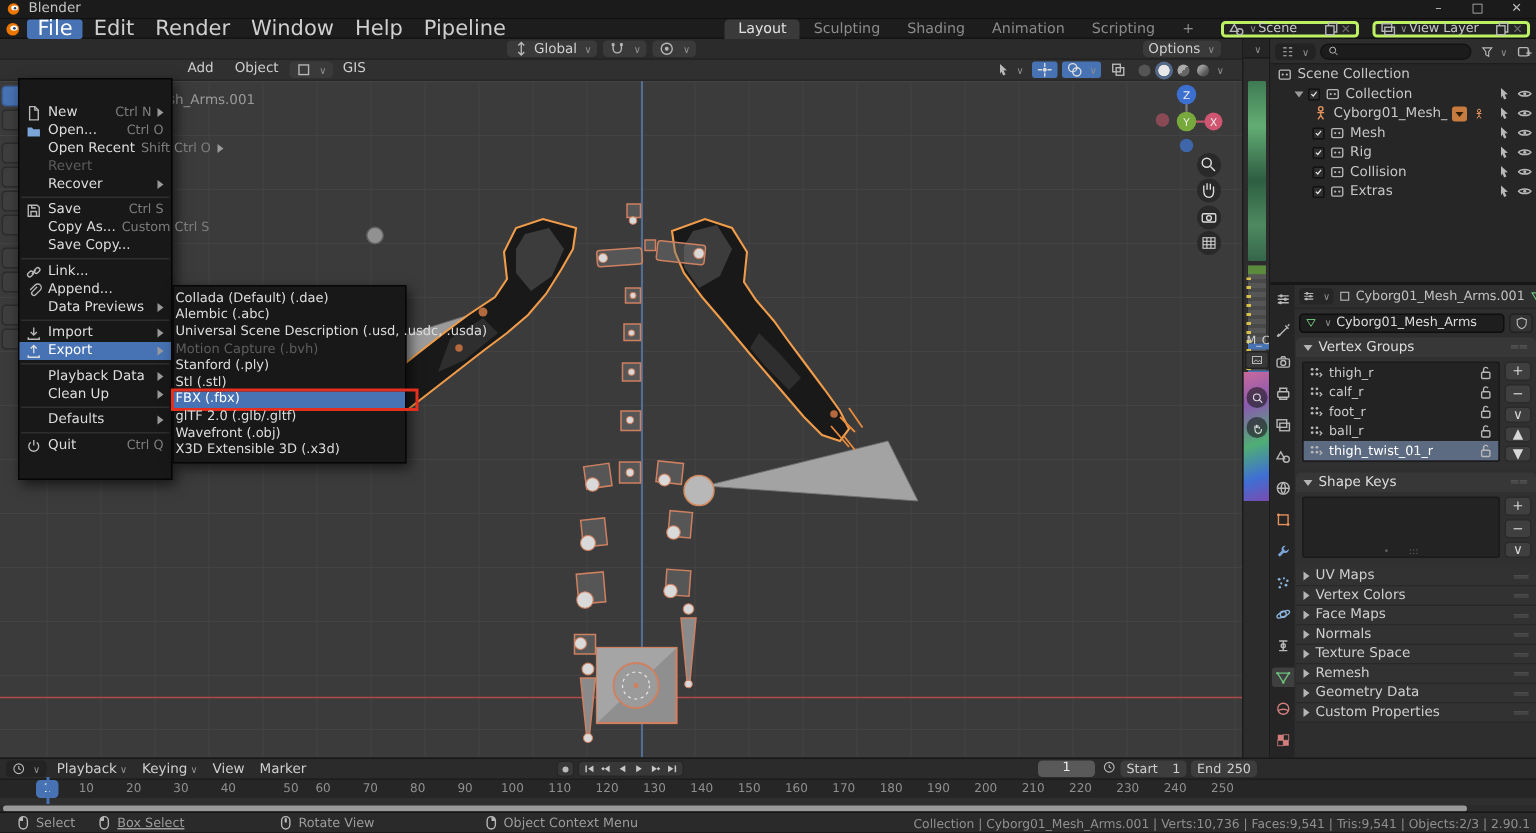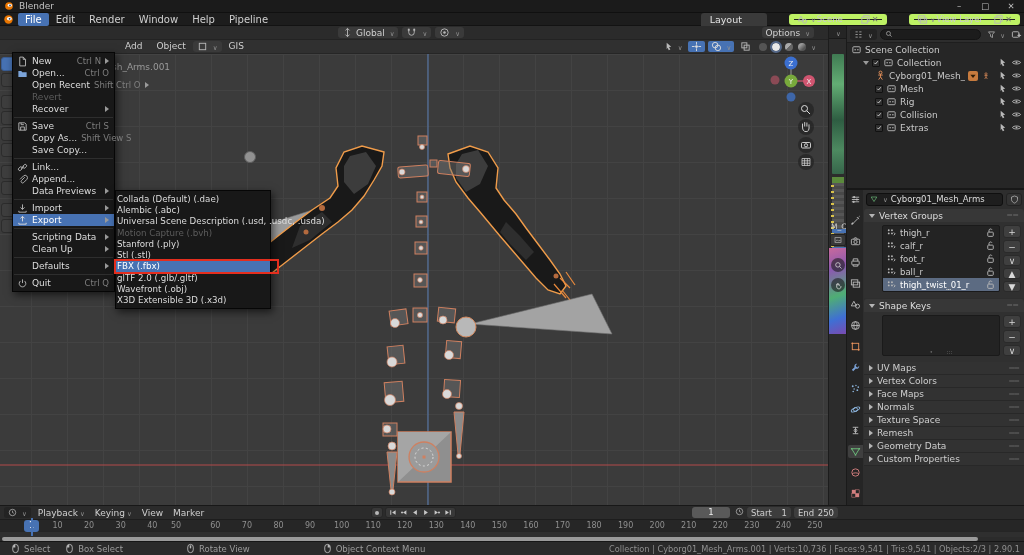--- a/index.html
+++ b/index.html
@@ -17,27 +17,27 @@
   
   #titlebar { position:absolute; left:0; top:0; width:1024px; height:13px; background:#1b1b1b;
     display:flex; align-items:center; font-size:9px; color:#c4c4c4; border-bottom:1px solid #101010;}
   #titlebar .logo { width:10px; height:10px; margin:0 5px 0 4px; }
   .win-btns { margin-left:auto; display:flex; }
   .win-btn { width:26px; text-align:center; color:#bdbdbd; font-size:8.5px; line-height:12px;}
   
   #menubar { position:absolute; left:0; top:13px; width:1024px; height:13px; background:#1d1d1d;
     display:flex; align-items:center; border-bottom:1px solid #131313; }
   #menubar .logo { width:11px; height:11px; margin:0 4px 0 3px; }
-  .menu { padding:0 7px; line-height:13px; color:#cfcfcf; font-size:10px; }
+  .menu { padding:0 7px; line-height:13px; color:#cfcfcf; font-size:14px; }
   .menu.active { background:#4772b3; color:#fff; border-radius:2px; }
-  #ws-tabs { margin-left:auto; display:flex; height:13px;flex-direction:column; }
+  #ws-tabs { margin-left:auto; display:flex; height:13px; }
   .ws-tab { padding:0 9px; line-height:13px; color:#8b8b8b; font-size:9.5px; }
   .ws-tab.active { background:#3a3a3a; color:#e2e2e2; border-radius:3px 3px 0 0; }
-  .tb-widget { display:flex; align-items:center; gap:1px; background:#232323; border:5px solid #bef264;
-    border-radius:3px; height:11px; padding:0 3px; margin-left:22px; font-size:8.5px; color:#c9c9c9; }
+  .tb-widget { display:flex; align-items:center; gap:1px; background:#232323; border:2px solid #bef264;
+    border-radius:3px; height:11px; padding:0 3px; margin-left:9px; font-size:8.5px; color:#c9c9c9; }
   .tb-widget .x { color:#6f6f6f; font-size:8px; }
   
   #viewport { position:absolute; left:0; top:26px; width:828px; height:479px; background:#3b3b3b;
     background-image:linear-gradient(#434343 1px,transparent 1px),linear-gradient(90deg,#434343 1px,transparent 1px);
     background-size:36px 36px; background-position:-5px -8px; overflow:hidden; }
   #scene-svg { position:absolute; left:0; top:0; pointer-events:none; }
   .vp-row { position:absolute; left:0; width:828px; height:14px; display:flex; align-items:center;
     font-size:9px; color:#cfcfcf; }
   #vp-row1 { top:0; background:#2b2b2b; border-bottom:1px solid #232323; }
   #vp-row2 { top:14px; background:#303030; border-bottom:1px solid #262626; }
@@ -47,21 +47,21 @@
   .hbtn.blue { background:#4772b3; }
   .shade-ball { width:8px; height:8px; border-radius:50%; background:#8a8a8a; margin-left:2px;}
   .shade-ball.active { background:#e8e8e8; outline:2px solid #55698a; }
   #vp-objname { position:absolute; left:112px; top:36px; font-size:9px; color:#9a9a9a; }
   #vp-tools { position:absolute; left:1px; top:31px; display:flex; flex-direction:column; gap:2px; z-index:2;}
   .tool-btn { width:14px; height:14px; background:#3e3e3e; border:1px solid #2c2c2c; border-radius:3px; }
   .tool-btn.active { background:#4772b3; border-color:#3a5d94; }
   .tool-gap { height:4px; }
   
   #file-menu { position:absolute; left:12px; top:26px; width:103px; background:#181818;
-    border:1px solid #060606; box-shadow:2px 3px 8px rgba(0,0,0,.6); z-index:20; padding:2px 0; }
+    border:1px solid #060606; box-shadow:2px 3px 8px rgba(0,0,0,.6); z-index:20; padding:16px 0; }
   .menu-item { display:flex; align-items:center; height:12px; padding:0 5px 0 4px; font-size:9px; color:#ddd; gap:4px;}
   .menu-item .mi-label { flex:1; white-space:nowrap; }
   .menu-item .mi-short { color:#7d7d7d; font-size:8.5px; white-space:nowrap; }
   .menu-item .mi-sub { width:0; height:0; border-left:4px solid #9a9a9a; border-top:3px solid transparent; border-bottom:3px solid transparent; }
   .menu-item.disabled { color:#5c5c5c; }
   .menu-item.hl { background:#4772b3; color:#fff; }
   .menu-item .ic { width:11px; height:11px; }
   .mi-noicon { width:11px; flex:none; }
   .menu-sep { height:1px; background:#2e2e2e; margin:2px 1px; }
   #export-menu { position:absolute; left:115px; top:164px; width:156px; background:#181818;
@@ -122,21 +122,21 @@
   #prop-namefield { flex:1; height:13px; background:#1e1e1e; border:1px solid #0f0f0f; border-radius:3px;
     display:flex; align-items:center; gap:3px; padding:0 3px; font-size:8.5px; color:#dcdcdc; }
   .shield-btn { width:16px; height:13px; background:#333; border:1px solid #222; border-radius:3px;
     display:flex; align-items:center; justify-content:center; }
   .panel-header { height:13px; background:#373737; border-radius:3px 3px 0 0; display:flex; align-items:center;
     gap:4px; padding:0 5px; font-size:9px; color:#dedede; margin:1px 1px 0 1px; }
   .panel-header .grip { margin-left:auto; color:#5c5c5c; font-size:8px; letter-spacing:1px;}
   .tri-d { width:0;height:0;border-top:4px solid #b5b5b5;border-left:3px solid transparent;border-right:3px solid transparent;}
   .tri-r { width:0;height:0;border-left:4px solid #b5b5b5;border-top:3px solid transparent;border-bottom:3px solid transparent;}
   .panel-body { position:relative; margin:0 1px; background:#303030; }
-  .list-well { position:absolute; left:18px; top:3px; right:24px; background:#232323;
+  .list-well { position:absolute; left:4px; top:3px; right:24px; background:#232323;
     border:1px solid #1a1a1a; border-radius:2px; overflow:hidden; }
   .vg-row { display:flex; align-items:center; height:13px; gap:3px; padding:0 3px; font-size:8.5px; color:#cccccc;}
   .vg-row.selected { background:#5c6b82; color:#fff; }
   .vg-row .sp { flex:1; }
   .well-foot { position:absolute; left:0; right:0; bottom:0; height:6px; text-align:center;
     font-size:6px; color:#666; line-height:5px; }
   .side-btns { position:absolute; right:3px; top:3px; width:18px; display:flex; flex-direction:column; gap:2px;}
   .sq-btn { height:13px; background:#3f3f3f; border:1px solid #2a2a2a; border-radius:3px; color:#d8d8d8;
     display:flex; align-items:center; justify-content:center; font-size:9px; line-height:10px;}
   .cpanel { height:13px; background:#323232; border-bottom:1px solid #282828; display:flex; align-items:center;
@@ -164,21 +164,21 @@
   #playhead-chip { position:absolute; left:24px; top:0; width:15px; height:12px; background:#4772b3;
     border-radius:3px; color:#fff; font-size:8px; text-align:center; line-height:12px; }
   #playhead-line { position:absolute; left:31px; top:12px; width:1.5px; height:18px; background:#4772b3; z-index:2;}
   #tl-tracks { height:6px; background:#2f2f2f; border-top:1px solid #252525; }
   #tl-scroll { position:relative; height:5px; background:#2b2b2b; }
   #tl-scrollbar { position:absolute; left:2px; right:46px; top:0; height:4px; background:#9a9a9a; border-radius:2px;}
   
   #statusbar { position:absolute; left:0; top:541px; width:1024px; height:14px; background:#2a2a2a;
     border-top:1px solid #161616; display:flex; align-items:center; font-size:8.5px; color:#9c9c9c; }
   .sb-item { display:flex; align-items:center; gap:3px; }
-  .sb-item:nth-child(1){ margin-left:10px; } .sb-item:nth-child(2){ margin-left:14px; }
+  .sb-item:nth-child(1){ margin-left:10px; } .sb-item:nth-child(2){ margin-left:14px;text-decoration:underline; }
   .sb-item:nth-child(3){ margin-left:62px; } .sb-item:nth-child(4){ margin-left:72px; }
   #sb-info { margin-left:auto; margin-right:4px; font-size:8.2px; color:#8f8f8f; white-space:nowrap;}
 </style>
 </head>
 <body>
 
 <div id="root">
 
   <div id="titlebar">
     <span class="logo">
@@ -511,21 +511,21 @@
                 <path d="M2 2h6.5L10 3.5V10H2z" fill="none" stroke="currentColor"></path>
                 <path d="M4 10V6.5h4V10M4.5 2v2h3" fill="none" stroke="currentColor"></path>
               </svg>
             </span>
             <span class="mi-label">Save</span>
             <span class="mi-short">Ctrl S</span>
           </div>
           <div class="menu-item">
             <span class="mi-noicon"></span>
             <span class="mi-label">Copy As...</span>
-            <span class="mi-short">Shift View S</span>
+            <span class="mi-short">Custom Ctrl S</span>
           </div>
           <div class="menu-item">
             <span class="mi-noicon"></span>
             <span class="mi-label">Save Copy...</span>
           </div>
           <div class="menu-sep"></div>
           <div class="menu-item">
             <span class="ic">
               <svg viewBox="0 0 12 12">
                 <path d="M4.6 7.4 7.4 4.6" stroke="currentColor" fill="none"></path>
@@ -565,21 +565,21 @@
                 <path d="M6 7V1.5M3.8 3.7 6 1.5l2.2 2.2" fill="none" stroke="currentColor"></path>
                 <path d="M2 8.5V10h8V8.5" fill="none" stroke="currentColor"></path>
               </svg>
             </span>
             <span class="mi-label">Export</span>
             <span class="mi-sub"></span>
           </div>
           <div class="menu-sep"></div>
           <div class="menu-item">
             <span class="mi-noicon"></span>
-            <span class="mi-label">Scripting Data</span>
+            <span class="mi-label">Playback Data</span>
             <span class="mi-sub"></span>
           </div>
           <div class="menu-item">
             <span class="mi-noicon"></span>
             <span class="mi-label">Clean Up</span>
             <span class="mi-sub"></span>
           </div>
           <div class="menu-sep"></div>
           <div class="menu-item">
             <span class="mi-noicon"></span>
@@ -1023,20 +1023,45 @@
               <svg viewBox="0 0 12 12">
                 <rect x="2" y="2" width="4" height="4" fill="currentColor"></rect>
                 <rect x="6" y="6" width="4" height="4" fill="currentColor"></rect>
                 <rect x="2" y="6" width="4" height="4" fill="none" stroke="currentColor" stroke-width=".6"></rect>
                 <rect x="6" y="2" width="4" height="4" fill="none" stroke="currentColor" stroke-width=".6"></rect>
               </svg>
             </span>
           </div>
         </div>
       <div id="prop-content">
+        <div id="prop-breadcrumb">
+          <div class="wdg" style="background:#262626;padding:0 2px">
+            <span class="ic" style="width:9px;height:9px">
+                <svg viewBox="0 0 12 12">
+                  <path d="M2 3.5h8M2 6h8M2 8.5h8" stroke="currentColor"></path>
+                  <circle cx="4.5" cy="3.5" r="1.2" fill="currentColor"></circle>
+                  <circle cx="7.5" cy="6" r="1.2" fill="currentColor"></circle>
+                  <circle cx="4" cy="8.5" r="1.2" fill="currentColor"></circle>
+                </svg>
+              </span>
+            <span class="caret"></span>
+          </div>
+          <span class="ic" style="width:9px;height:9px">
+              <svg viewBox="0 0 12 12">
+                <rect x="2.5" y="2.5" width="7" height="7" fill="none" stroke="currentColor"></rect>
+              </svg>
+            </span>
+          <span>Cyborg01_Mesh_Arms.001</span>
+          <span class="ic c-green" style="width:9px;height:9px">
+              <svg viewBox="0 0 12 12">
+                <path d="M1.8 3h8.4L6 9.8z" fill="none" stroke="currentColor"></path>
+              </svg>
+            </span>
+
+        </div>
         <div id="prop-namerow">
           <div id="prop-namefield">
             <span class="ic c-green" style="width:8px;height:8px">
                 <svg viewBox="0 0 12 12">
                   <path d="M1.8 3h8.4L6 9.8z" fill="none" stroke="currentColor"></path>
                 </svg>
               </span>
             <span class="caret"></span>
             <span>Cyborg01_Mesh_Arms</span>
           </div>
@@ -1289,21 +1314,21 @@
         <span>End</span>
         <span style="margin-left:auto">250</span>
       </div>
     </div>
     <div id="tl-ruler">
       <div id="tl-ticks">
           <span class="tick" style="left: 57.56px;">10</span>
           <span class="tick" style="left: 89.12px;">20</span>
           <span class="tick" style="left: 120.68px;">30</span>
           <span class="tick" style="left: 152.24px;">40</span>
-          <span class="tick" style="left: 176px;">50</span>
+          <span class="tick" style="left: 194px;">50</span>
           <span class="tick" style="left: 215.36px;">60</span>
           <span class="tick" style="left: 246.92px;">70</span>
           <span class="tick" style="left: 278.48px;">80</span>
           <span class="tick" style="left: 310.04px;">90</span>
           <span class="tick" style="left: 341.6px;">100</span>
           <span class="tick" style="left: 373.16px;">110</span>
           <span class="tick" style="left: 404.72px;">120</span>
           <span class="tick" style="left: 436.28px;">130</span>
           <span class="tick" style="left: 467.84px;">140</span>
           <span class="tick" style="left: 499.4px;">150</span>

